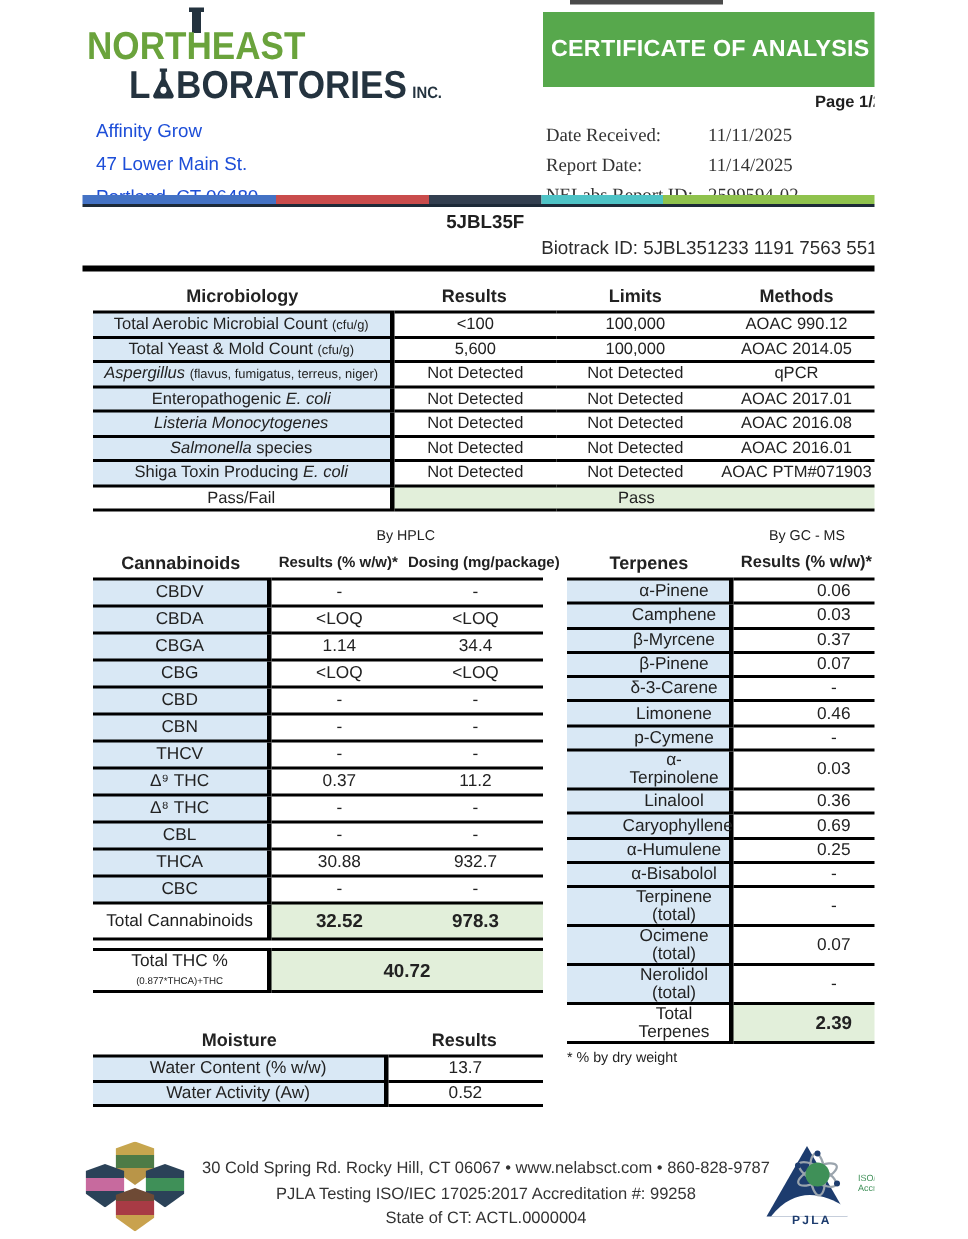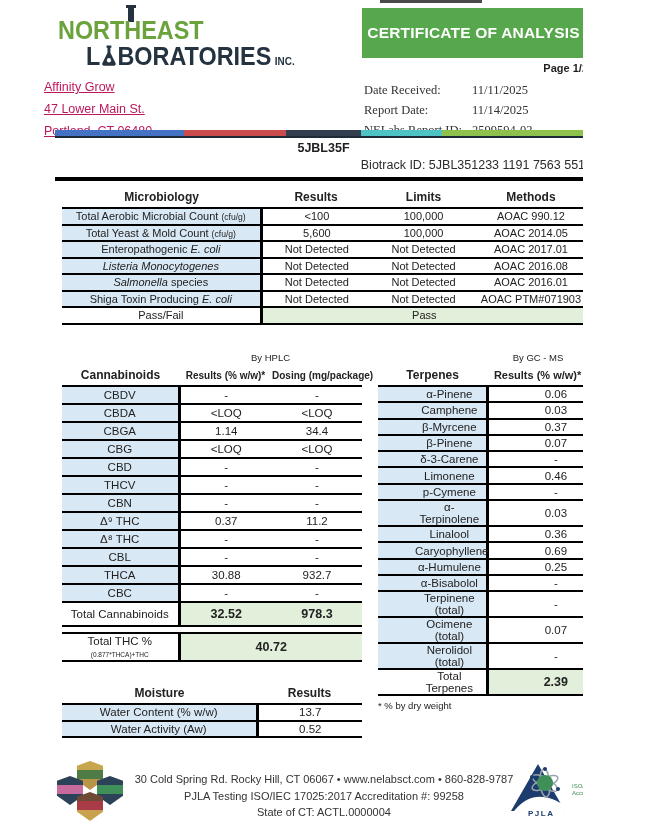--- a/index.html
+++ b/index.html
@@ -12,21 +12,21 @@
   
   .logo{position:absolute;left:58px;top:18px;}
   .tube{position:absolute;left:70px;top:-10px;width:6px;height:14px;background:#24333f;}
   .tube::before{content:"";position:absolute;left:-2px;top:-3px;width:10px;height:3px;background:#24333f;}
   .logo-l1{color:#6aa33c;font-size:26px;font-weight:bold;line-height:25px;transform:scaleX(.9);transform-origin:left;}
   .logo-l2{color:#24333f;font-size:26px;font-weight:bold;line-height:27px;margin-left:28px;
            transform:scaleX(.9);transform-origin:left;display:flex;align-items:baseline;}
   .flask{position:relative;top:1px;margin:0 1px;}
   .logo-inc{font-size:11px;font-weight:bold;margin-left:4px;}
 
-  .client{position:absolute;left:44px;top:76px;font-size:12.5px;line-height:22px;color:#be185d;text-decoration:underline;}
+  .client{position:absolute;left:64px;top:76px;font-size:12.5px;line-height:22px;color:#1d4ed8;}
 
   .banner{position:absolute;left:362px;top:8px;width:223px;height:50px;background:#57a84c;color:#ffffff;
           font-weight:bold;font-size:15.5px;display:flex;align-items:center;justify-content:center;letter-spacing:.2px;}
   .banner-edge{position:absolute;left:587px;top:5px;width:4px;height:57px;background:#0d0d0d;}
   .page-label{position:absolute;left:362px;top:62px;width:226px;text-align:right;font-weight:bold;font-size:11px;color:#1f1f1f;}
 
   .meta{position:absolute;left:364px;top:80px;font-size:12.5px;color:#333;}
   .meta-row{display:flex;line-height:20px;font-family:Liberation Serif, serif;}
   .meta-label{width:108px;}
 
@@ -171,20 +171,26 @@
             <td>100,000</td>
             <td>AOAC 990.12</td>
           </tr>
           <tr>
             <td class="cell-label"><span>Total Yeast &amp; Mold Count </span><span class="small-note">(cfu/g)</span></td>
             <td>5,600</td>
             <td>100,000</td>
             <td>AOAC 2014.05</td>
           </tr>
           <tr>
+            <td class="cell-label"><span style="font-style: italic;">Aspergillus </span><span class="small-note">(flavus, fumigatus, terreus, niger)</span></td>
+            <td>Not Detected</td>
+            <td>Not Detected</td>
+            <td>qPCR</td>
+          </tr>
+          <tr>
             <td class="cell-label"><span>Enteropathogenic </span><span style="font-style: italic;">E. coli</span></td>
             <td>Not Detected</td>
             <td>Not Detected</td>
             <td>AOAC 2017.01</td>
           </tr>
           <tr>
             <td class="cell-label"><span style="font-style: italic;">Listeria Monocytogenes</span></td>
             <td>Not Detected</td>
             <td>Not Detected</td>
             <td>AOAC 2016.08</td>
@@ -244,26 +250,26 @@
             <td class="cell-label">CBG</td>
             <td>&lt;LOQ</td>
             <td>&lt;LOQ</td>
           </tr>
           <tr>
             <td class="cell-label">CBD</td>
             <td>-</td>
             <td>-</td>
           </tr>
           <tr>
+            <td class="cell-label">CBN</td>
+            <td>-</td>
+            <td>-</td>
+          </tr>
+          <tr>
             <td class="cell-label">THCV</td>
-            <td>-</td>
-            <td>-</td>
-          </tr>
-          <tr>
-            <td class="cell-label">CBN</td>
             <td>-</td>
             <td>-</td>
           </tr>
           <tr>
             <td class="cell-label">Δ⁹ THC</td>
             <td>0.37</td>
             <td>11.2</td>
           </tr>
           <tr>
             <td class="cell-label">Δ⁸ THC</td>

